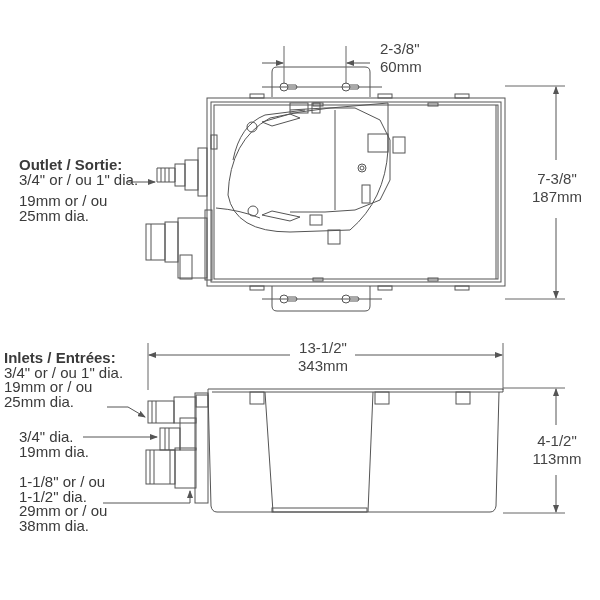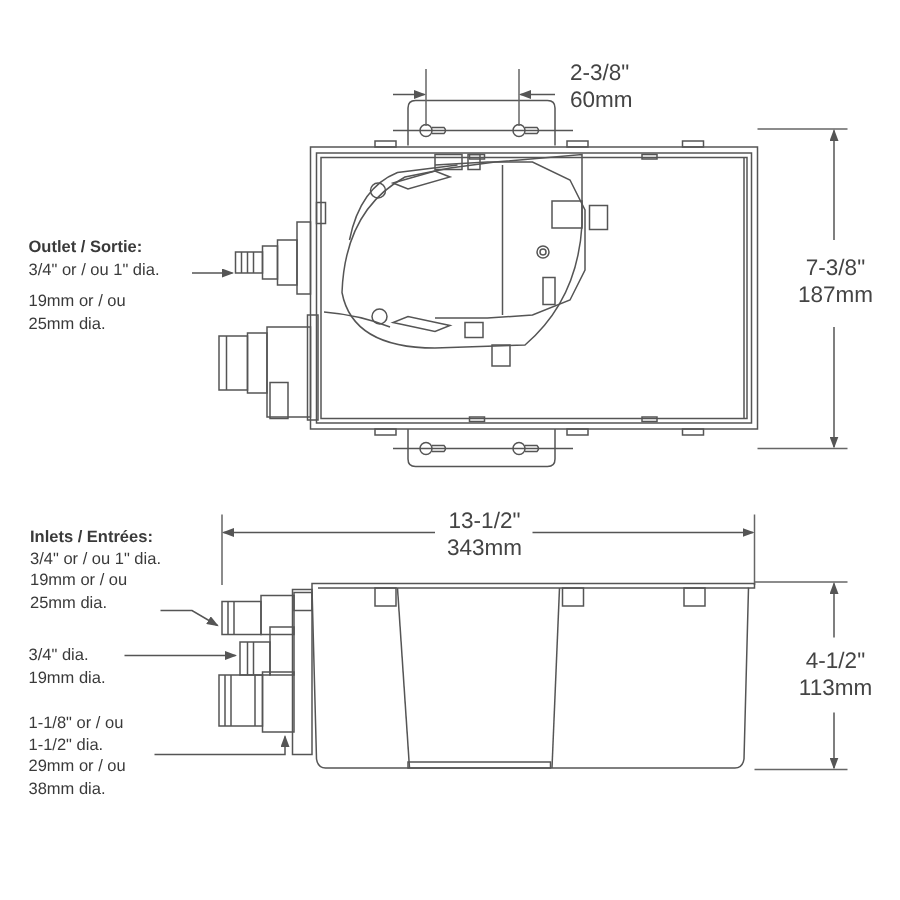--- a/index.html
+++ b/index.html
@@ -1,18 +1,18 @@
 <!DOCTYPE html>
 <html><head>
   <meta charset="utf-8">
   <style>
     html, body { margin: 0; padding: 0; background: #ffffff; }
     body { width: 600px; height: 600px; position: relative; overflow: hidden;
            font-family: "Liberation Sans", sans-serif; color: #3a3a3a; }
-    .lbl { position: absolute; font-size: 11px; line-height: 14.5px; color: #3a3a3a; white-space: nowrap; }
+    .lbl { position: absolute; font-size: 15px; line-height: 14.5px; color: #3a3a3a; white-space: nowrap; }
     .lbl b { font-weight: bold; display: block; }
     .lbl span { display: block; }
     .dim { position: absolute; font-size: 15px; line-height: 18px; color: #444; text-align: center; white-space: nowrap; background: #fff; }
     .dim span { display: block; }
     svg { position: absolute; left: 0; top: 0; }
   </style>
 </head>
 <body>
 
 <svg width="600" height="600" viewBox="0 0 600 600">
@@ -168,21 +168,21 @@
   <span>113mm</span>
 </div>
 
 <div class="lbl" style="left:19px; top:158px;">
   <b>Outlet / Sortie:</b>
   <span>3/4" or / ou 1" dia.</span>
   <span style="margin-top:7px;">19mm or / ou</span>
   <span>25mm dia.</span>
 </div>
 
-<div class="lbl" style="left:20px; top:351px;">
+<div class="lbl" style="left:4px; top:351px;">
   <b>Inlets / Entrées:</b>
   <span>3/4" or / ou 1" dia.</span>
   <span>19mm or / ou</span>
   <span>25mm dia.</span>
 </div>
 
 <div class="lbl" style="left:19px; top:430px;">
   <span>3/4" dia.</span>
   <span>19mm dia.</span>
 </div>

